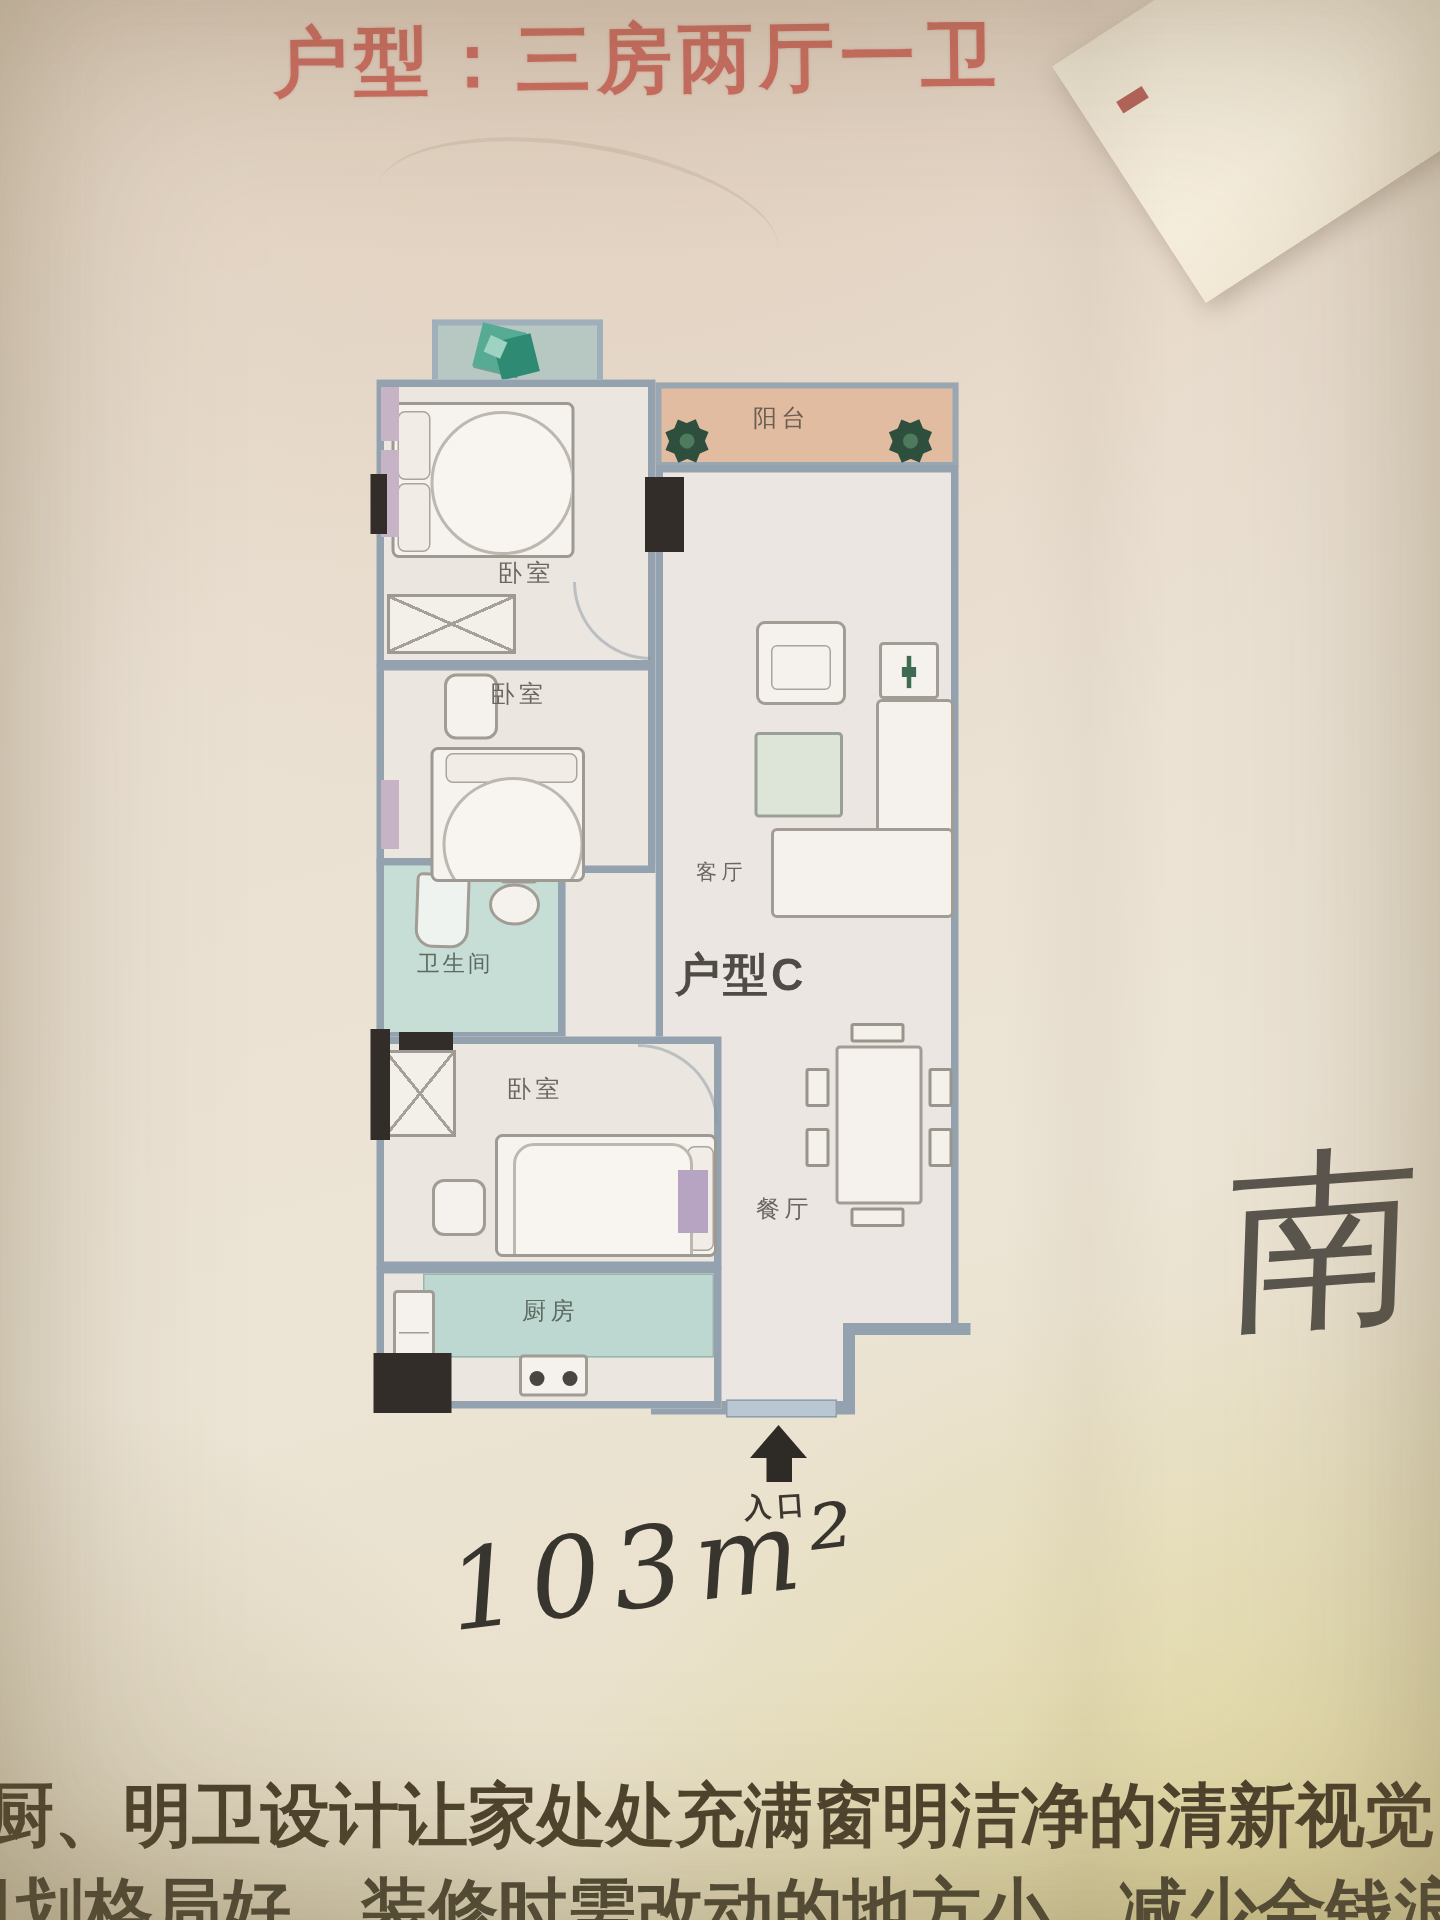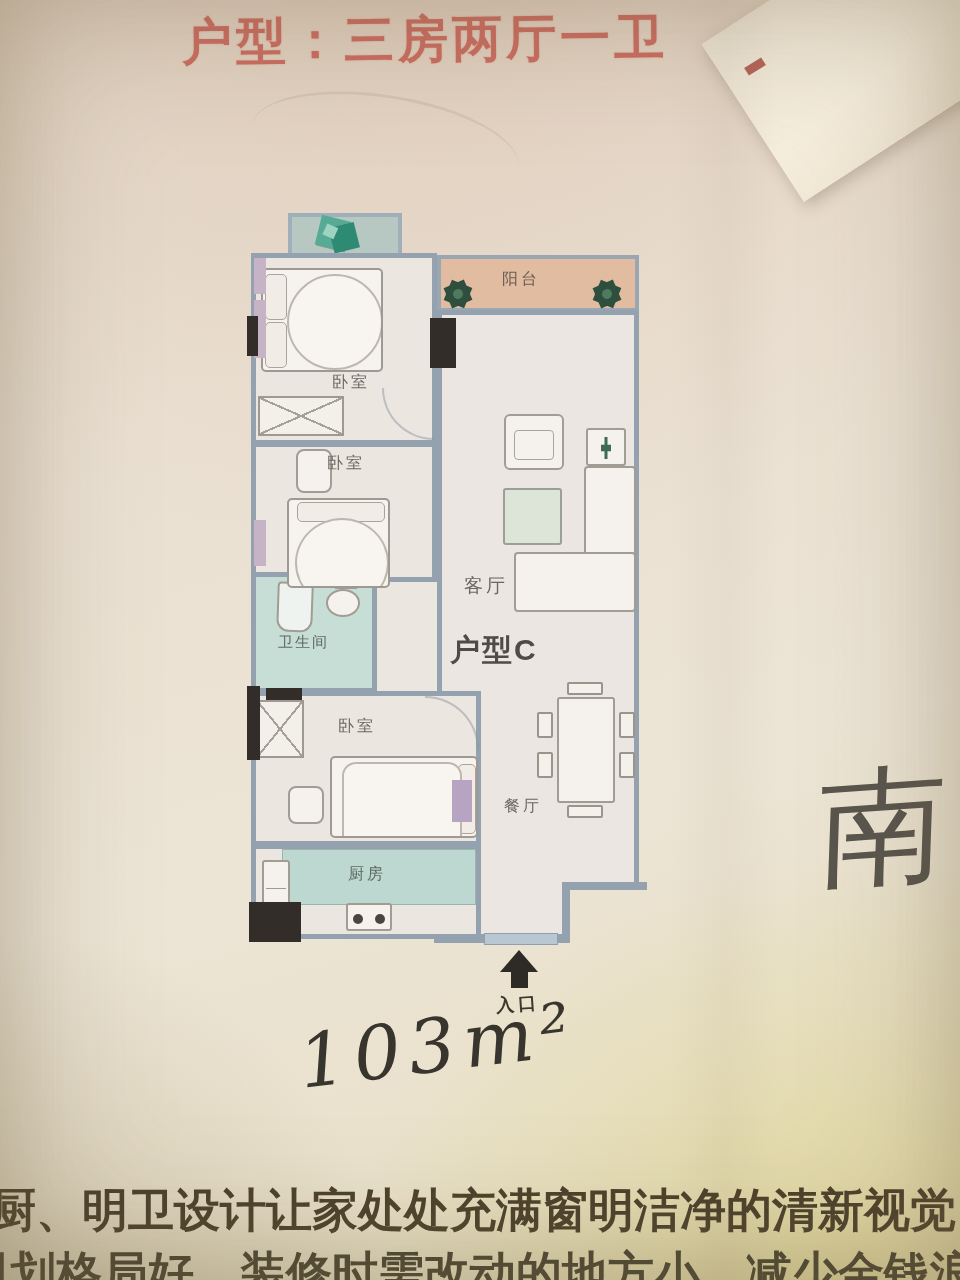--- a/index.html
+++ b/index.html
@@ -127,21 +127,21 @@
 
   <div class="furn" style="left:504px;top:414px;width:60px;height:56px;border-radius:6px;">
     <div class="fill" style="left:8px;top:14px;width:40px;height:30px;border:1px solid #aaa49c;border-radius:4px;"></div>
   </div>
   <div class="furn" style="left:586px;top:428px;width:40px;height:38px;">
     <div class="fill" style="left:13px;top:7px;width:10px;height:22px;background:#3f6b52;clip-path:polygon(35% 0,65% 0,65% 35%,100% 35%,100% 65%,65% 65%,65% 100%,35% 100%,35% 65%,0 65%,0 35%,35% 35%);"></div>
   </div>
   <div class="furn" style="left:503px;top:488px;width:59px;height:57px;background:#dde5d8;border-color:#9aa096;"></div>
   <div class="furn" style="left:584px;top:466px;width:52px;height:104px;border-radius:4px;"></div>
   <div class="furn" style="left:514px;top:552px;width:122px;height:60px;border-radius:4px;"></div>
-  <div class="lbl" style="left:464px;top:573px;font-size:19px;">客厅</div>
+  <div class="lbl" style="left:464px;top:573px;font-size:14px;">客厅</div>
   <div class="lbl" style="left:450px;top:630px;font-size:30px;font-weight:bold;color:#4f4b45;letter-spacing:2px;">户型C</div>
 
   <div class="furn" style="left:557px;top:697px;width:58px;height:106px;"></div>
   <div class="chair" style="left:537px;top:712px;width:16px;height:26px;"></div>
   <div class="chair" style="left:537px;top:752px;width:16px;height:26px;"></div>
   <div class="chair" style="left:619px;top:712px;width:16px;height:26px;"></div>
   <div class="chair" style="left:619px;top:752px;width:16px;height:26px;"></div>
   <div class="chair" style="left:567px;top:682px;width:36px;height:13px;"></div>
   <div class="chair" style="left:567px;top:805px;width:36px;height:13px;"></div>
   <div class="lbl" style="left:504px;top:796px;font-size:16px;">餐厅</div>

